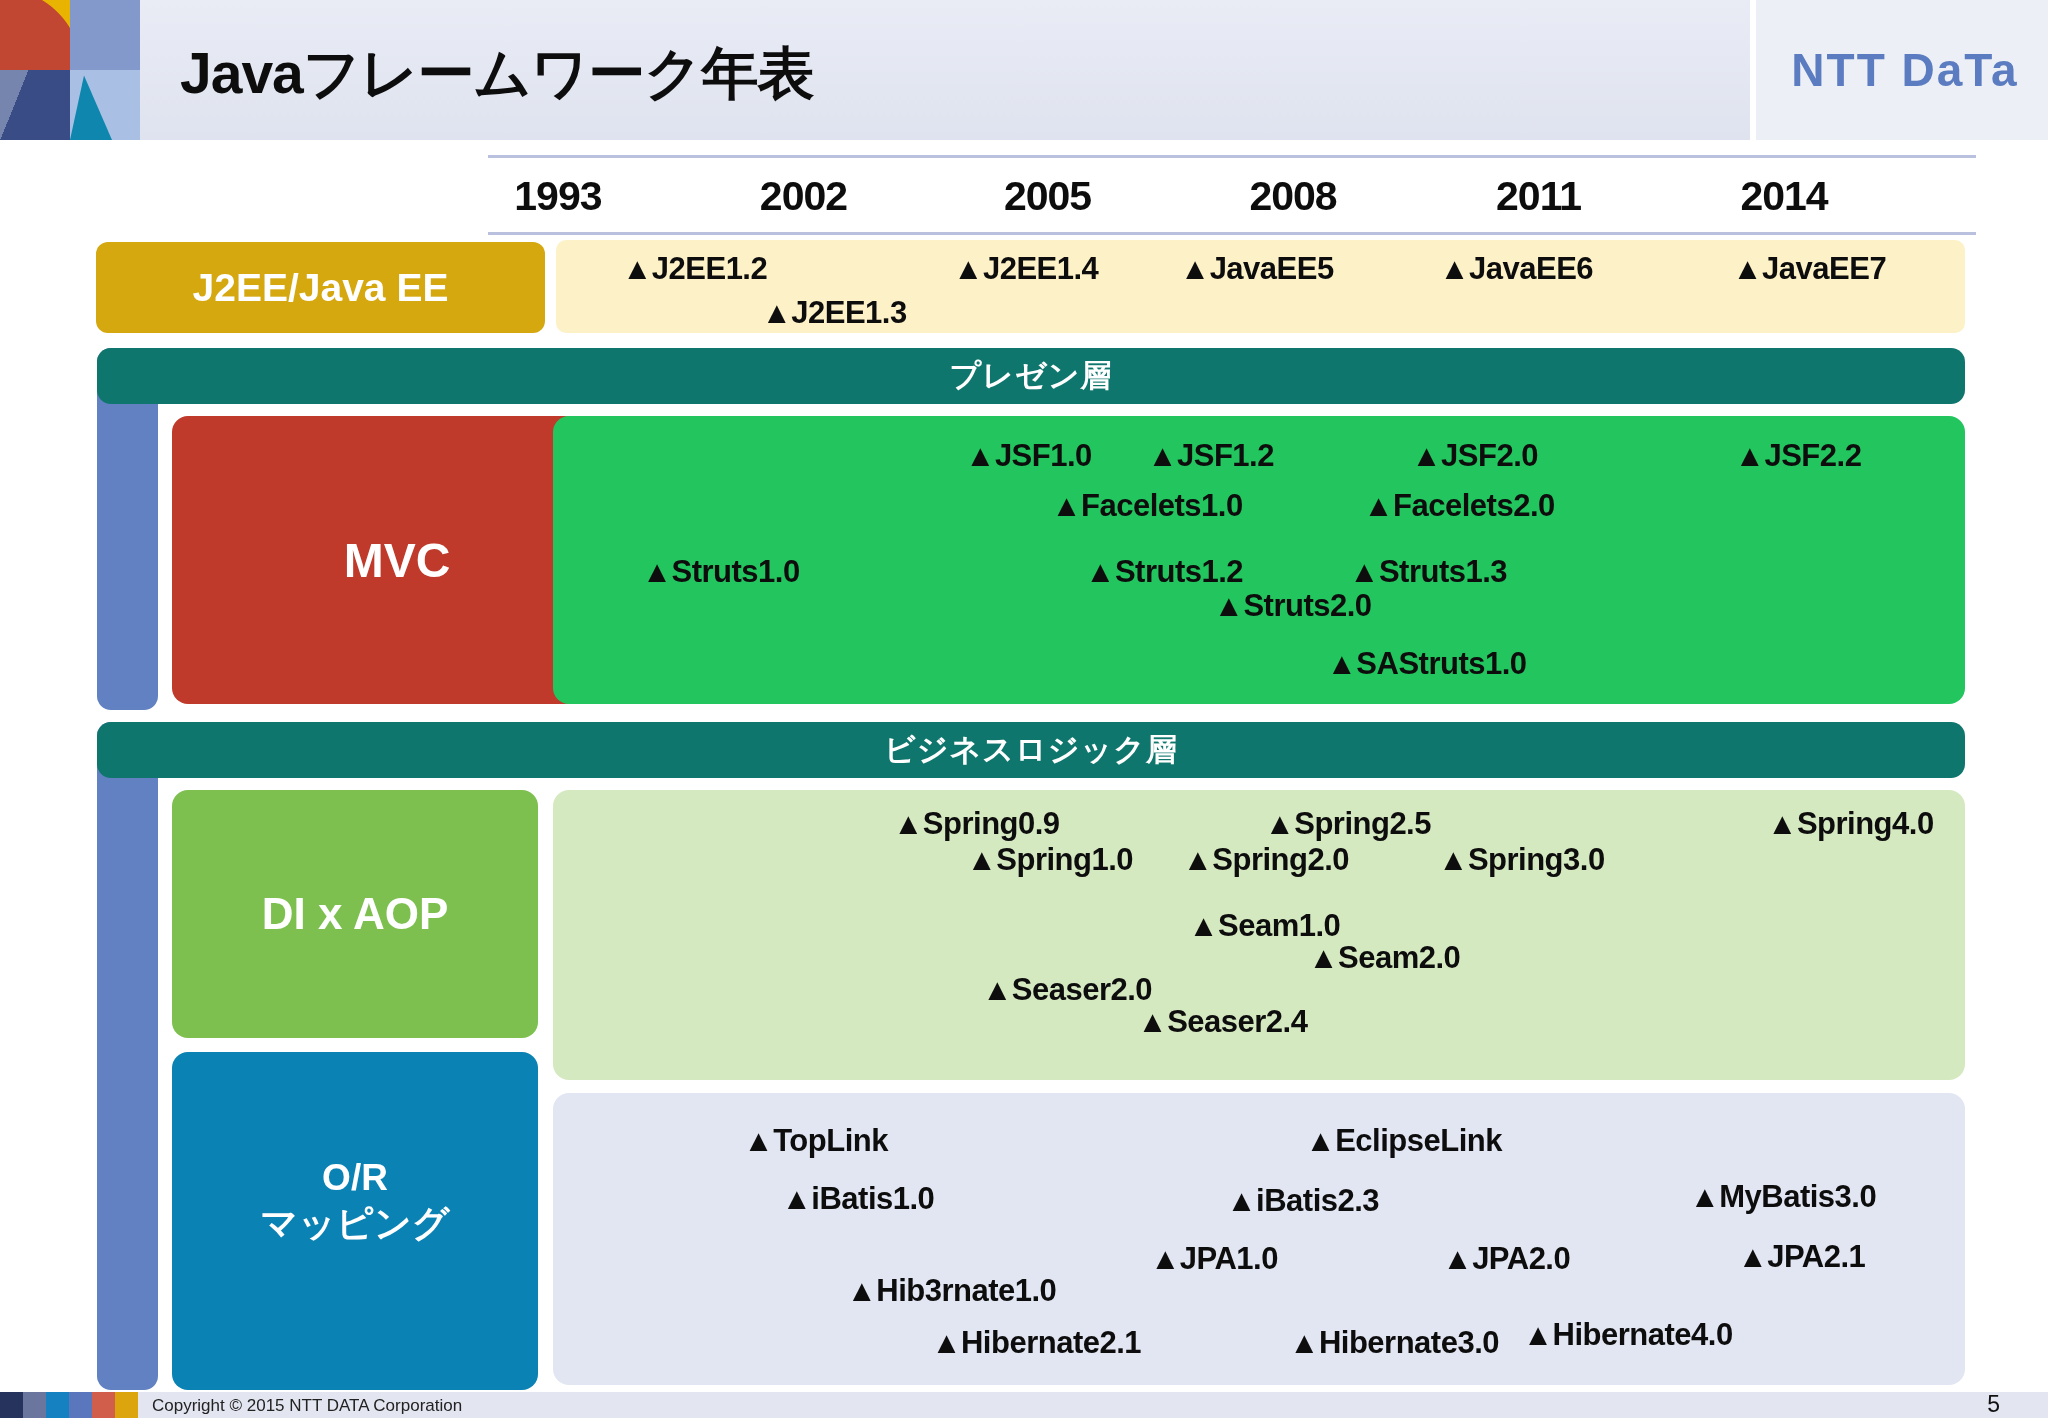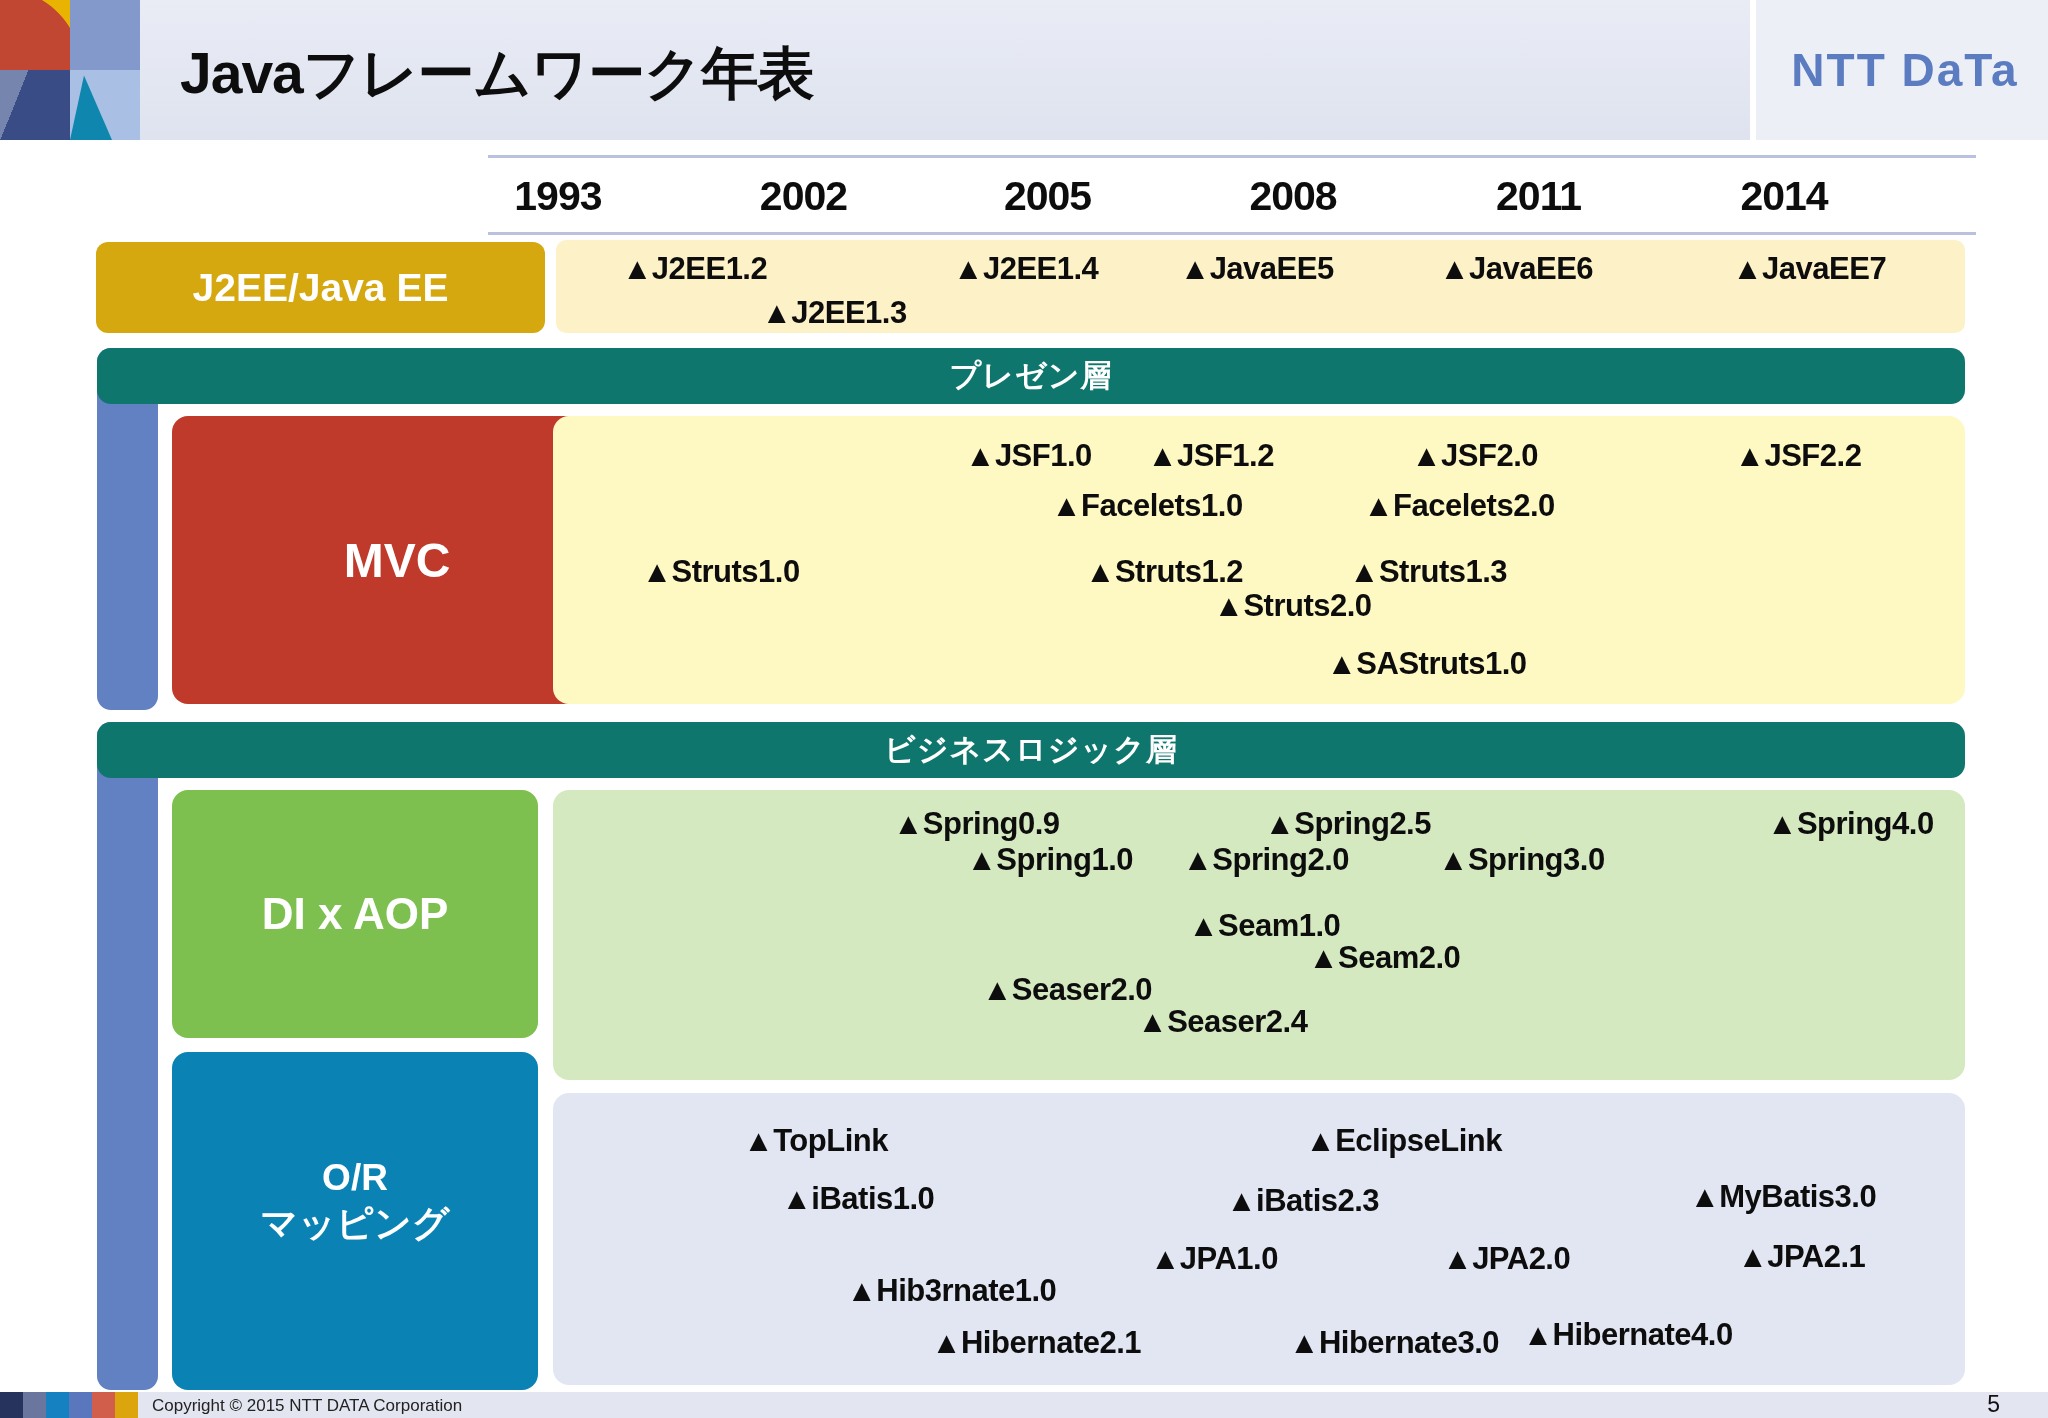--- a/index.html
+++ b/index.html
@@ -40,21 +40,21 @@
   .band{position:absolute;background:#0f766e;border-radius:14px;display:flex;align-items:center;
         justify-content:center;color:#ffffff;font-weight:bold;font-size:31px;letter-spacing:1px;}
   .spine{position:absolute;left:97px;width:61px;background:#6181c2;border-radius:14px;}
 
   
   .gold{left:96px;top:242px;width:449px;height:91px;background:#d5a810;font-size:39px;letter-spacing:0;}
   .j2eetrack{left:556px;top:240px;width:1409px;height:93px;background:#fdf1c8;border-radius:10px;}
   .bandpres{left:97px;top:348px;width:1868px;height:56px;}
   .spinepres{top:348px;height:362px;}
   .mvcbox{left:172px;top:416px;width:368px;height:288px;background:#c03a2b;font-size:48px;border-radius:16px;padding-left:41px;}
-  .mvctrack{left:553px;top:416px;width:1412px;height:288px;background:#fef9c3;border-radius:16px;}
+  .mvctrack{left:553px;top:416px;width:1412px;height:288px;background:#22c55e;border-radius:16px;}
   .bandbiz{left:97px;top:722px;width:1868px;height:56px;}
   .spinebiz{top:722px;height:668px;}
   .dibox{left:172px;top:790px;width:366px;height:248px;background:#7ec04f;font-size:44px;border-radius:16px;}
   .ditrack{left:553px;top:790px;width:1412px;height:290px;background:#d5e9c1;border-radius:16px;}
   .orbox{left:172px;top:1052px;width:366px;height:338px;background:#0b82b4;font-size:37px;border-radius:16px;
          flex-direction:column;line-height:46px;padding-bottom:40px;box-sizing:border-box;}
   .ortrack{left:553px;top:1093px;width:1412px;height:292px;background:#e2e6f2;border-radius:16px;}
 
   
   .footer{position:absolute;left:0;top:1392px;width:2048px;height:26px;background:#e3e6f1;}

